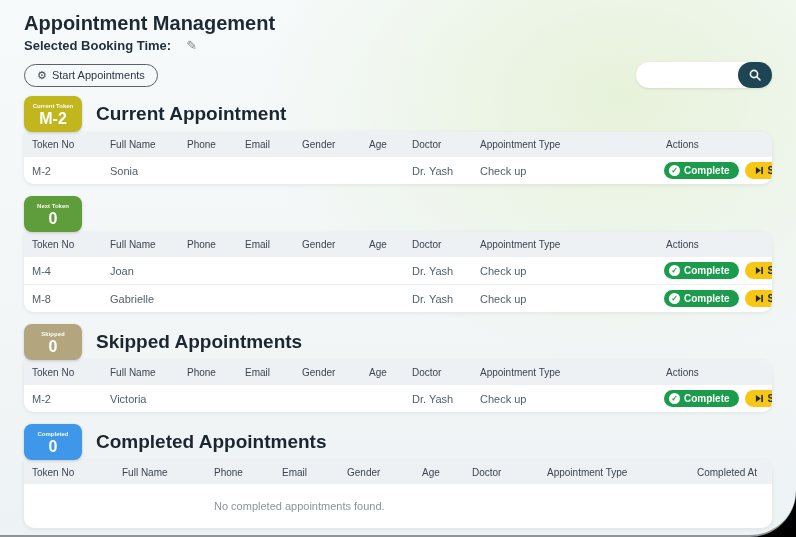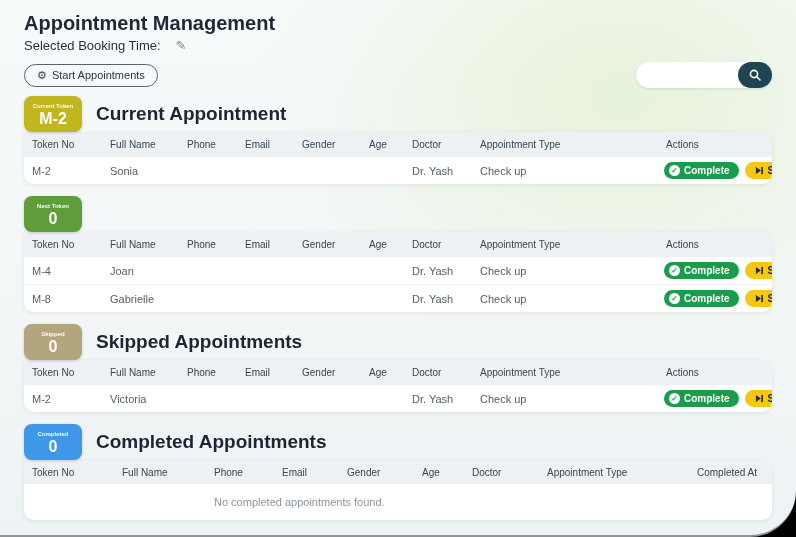--- a/index.html
+++ b/index.html
@@ -4,21 +4,21 @@
 <style>
   html,body{margin:0;padding:0;}
   body{width:796px;height:537px;background:#000;overflow:hidden;font-family:"Liberation Sans",sans-serif;}
   .screen{width:796px;height:537px;box-sizing:border-box;border-bottom:2px solid #8f9496;
     border-bottom-right-radius:46px;overflow:hidden;
     background:radial-gradient(ellipse 520px 380px at 78% 18%, #e7f2da 0%, rgba(231,242,218,0) 70%),
                linear-gradient(180deg,#f6fafb 0%,#f2f6f7 60%,#edf2f4 100%);}
   .content{padding:12px 24px 10px;}
   h1{font-size:20px;line-height:22px;font-weight:700;color:#1d2934;margin:0;}
   .subtitle{margin-top:4px;font-size:13px;line-height:15px;color:#25313c;display:flex;align-items:center;}
-  .subtitle .lbl{font-weight:400;margin-right:5px;}
+  .subtitle .lbl{font-weight:700;margin-right:5px;}
   .pencil{color:#80878d;font-size:13px;margin-left:10px;cursor:pointer;}
   .toolbar{margin-top:9px;height:26px;display:flex;justify-content:space-between;align-items:center;}
   .start-btn{display:inline-flex;align-items:center;gap:5px;border:1px solid #55636d;background:transparent;
     border-radius:14px;padding:4px 12px;font-size:11px;color:#2a3843;font-family:inherit;cursor:pointer;}
   .gear{font-size:11px;color:#3c4a55;}
   .search-wrap{position:relative;width:136px;height:26px;}
   .search-input{width:100%;height:26px;border:none;border-radius:13px;padding:0 40px 0 12px;
     box-sizing:border-box;background:#fff;box-shadow:0 1px 3px rgba(0,0,0,.10);outline:none;font-family:inherit;}
   .search-btn{position:absolute;right:0;top:0;width:34px;height:26px;border-radius:13px;border:none;
     display:flex;align-items:center;justify-content:center;cursor:pointer;}
@@ -38,21 +38,21 @@
   .tbody-row{height:27px;font-size:11px;color:#525e69;border-top:1px solid #eef1f3;}
   .c{padding-left:2px;white-space:nowrap;overflow:hidden;}
   .c-center{text-align:left;}
   .c-actions{display:flex;justify-content:center;gap:6px;}
   .btn-complete{display:inline-flex;align-items:center;gap:4px;color:#fff;border:none;border-radius:11px;
     padding:3px 9px 3px 5px;font-size:10px;font-weight:700;font-family:inherit;cursor:pointer;}
   .check-circle{width:11px;height:11px;border-radius:50%;background:#fff;color:#1b9c4d;font-size:8px;
     line-height:11px;text-align:center;display:inline-block;font-weight:700;}
   .btn-skip{display:inline-flex;align-items:center;gap:4px;color:#222c35;border:none;border-radius:11px;
     padding:3px 10px;font-size:10px;font-weight:700;font-family:inherit;cursor:pointer;}
-  .empty-row{height:36px;display:flex;align-items:center;font-size:11px;color:#8b949c;padding-left:190px;}
+  .empty-row{height:44px;display:flex;align-items:center;font-size:11px;color:#8b949c;padding-left:190px;}
 </style>
 </head>
 <body>
 
 <div class="screen">
 <div class="content">
 
   <h1>Appointment Management</h1>
   <div class="subtitle">
     <span class="lbl">Selected Booking Time:</span>

